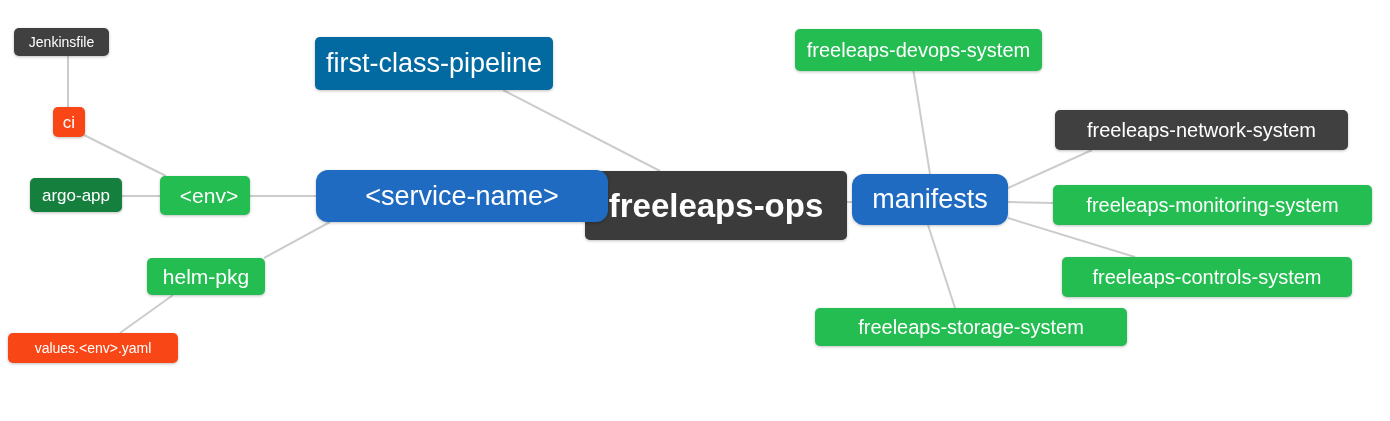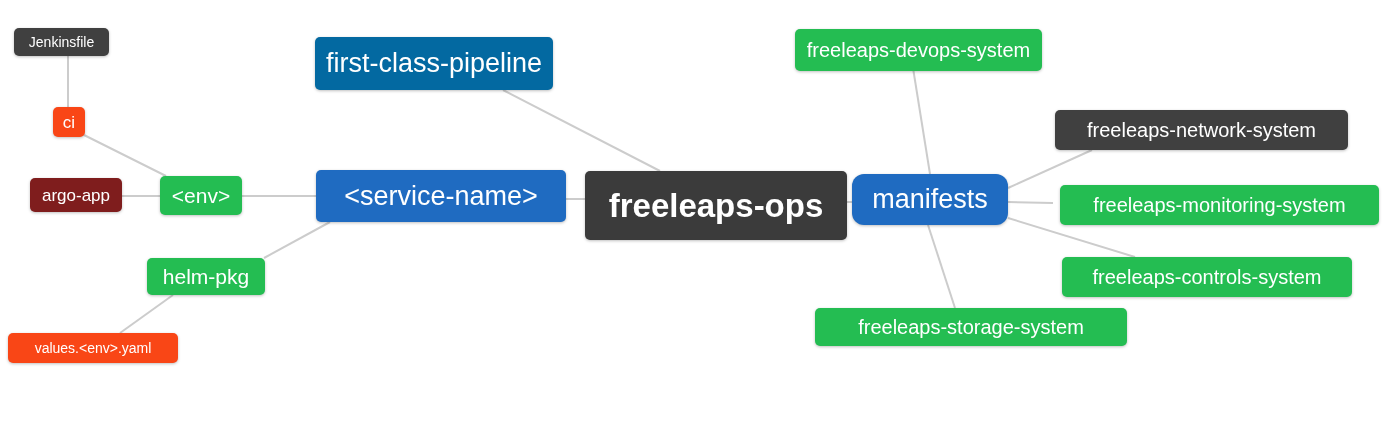--- a/index.html
+++ b/index.html
@@ -51,27 +51,27 @@
       <line x1="847" y1="202" x2="852" y2="202" stroke="#cccccc" stroke-width="2"></line>
       <line x1="930" y1="174" x2="913" y2="68" stroke="#cccccc" stroke-width="2"></line>
       <line x1="1008" y1="188" x2="1092" y2="150" stroke="#cccccc" stroke-width="2"></line>
       <line x1="1008" y1="202" x2="1053" y2="203" stroke="#cccccc" stroke-width="2"></line>
       <line x1="1008" y1="218" x2="1135" y2="257" stroke="#cccccc" stroke-width="2"></line>
       <line x1="928" y1="225" x2="955" y2="308" stroke="#cccccc" stroke-width="2"></line>
     </svg>
   <div id="node-layer">
       <div class="node" style="left: 585px; top: 171px; width: 262px; height: 69px; font-size: 33px; background: rgb(59, 59, 59); color: rgb(255, 255, 255); font-weight: bold;">freeleaps-ops</div>
       <div class="node" style="left: 315px; top: 37px; width: 238px; height: 53px; font-size: 27px; background: #0369a1; color: rgb(255, 255, 255);">first-class-pipeline</div>
-      <div class="node" style="left: 316px; top: 170px; width: 250px; height: 52px; font-size: 27px; background: rgb(31, 107, 193); color: rgb(255, 255, 255);">&lt;service-name&gt;</div>
+      <div class="node" style="left: 316px; top: 170px; width: 292px; height: 52px; font-size: 27px; background: rgb(31, 107, 193); color: rgb(255, 255, 255); border-radius: 12px;">&lt;service-name&gt;</div>
       <div class="node" style="left: 852px; top: 174px; width: 156px; height: 51px; font-size: 27px; background: rgb(31, 107, 193); color: rgb(255, 255, 255); border-radius: 12px;">manifests</div>
       <div class="node" style="left: 14px; top: 28px; width: 95px; height: 28px; font-size: 14px; background: #404040; color: rgb(255, 255, 255);">Jenkinsfile</div>
       <div class="node" style="left: 53px; top: 107px; width: 32px; height: 30px; font-size: 17px; background: rgb(249, 70, 22); color: rgb(255, 255, 255);">ci</div>
-      <div class="node" style="left: 30px; top: 178px; width: 92px; height: 34px; font-size: 17px; background: #7f1d1d; color: rgb(255, 255, 255);">argo-app</div>
-      <div class="node" style="left: 160px; top: 176px; width: 82px; height: 39px; font-size: 21px; background: rgb(36, 189, 82); color: rgb(255, 255, 255);">&lt;env&gt;</div>
+      <div class="node" style="left: 30px; top: 178px; width: 92px; height: 34px; font-size: 17px; background: #15803d; color: rgb(255, 255, 255);">argo-app</div>
+      <div class="node" style="left: 160px; top: 176px; width: 82px; height: 39px; font-size: 21px; background: rgb(36, 189, 82); color: rgb(255, 255, 255); padding-left: 8px;">&lt;env&gt;</div>
       <div class="node" style="left: 147px; top: 258px; width: 118px; height: 37px; font-size: 21px; background: rgb(36, 189, 82); color: rgb(255, 255, 255);">helm-pkg</div>
       <div class="node" style="left: 8px; top: 333px; width: 170px; height: 30px; font-size: 14px; background: rgb(249, 70, 22); color: rgb(255, 255, 255);">values.&lt;env&gt;.yaml</div>
       <div class="node" style="left: 795px; top: 29px; width: 247px; height: 42px; font-size: 20px; background: rgb(36, 189, 82); color: rgb(255, 255, 255);">freeleaps-devops-system</div>
       <div class="node" style="left: 1055px; top: 110px; width: 293px; height: 40px; font-size: 20px; background: #404040; color: rgb(255, 255, 255);">freeleaps-network-system</div>
-      <div class="node" style="left: 1053px; top: 185px; width: 319px; height: 40px; font-size: 20px; background: rgb(36, 189, 82); color: rgb(255, 255, 255); margin-left: 7px;">freeleaps-monitoring-system</div>
+      <div class="node" style="left: 1053px; top: 185px; width: 319px; height: 40px; font-size: 20px; background: rgb(36, 189, 82); color: rgb(255, 255, 255);">freeleaps-monitoring-system</div>
       <div class="node" style="left: 1062px; top: 257px; width: 290px; height: 40px; font-size: 20px; background: rgb(36, 189, 82); color: rgb(255, 255, 255);">freeleaps-controls-system</div>
       <div class="node" style="left: 815px; top: 308px; width: 312px; height: 38px; font-size: 20px; background: rgb(36, 189, 82); color: rgb(255, 255, 255);">freeleaps-storage-system</div>
     </div>
 </div>
 
 </body></html>

